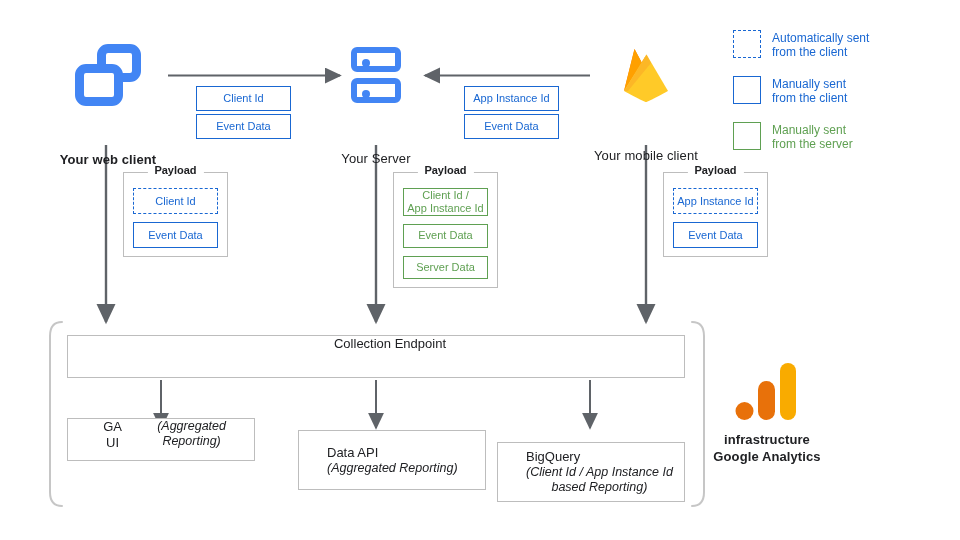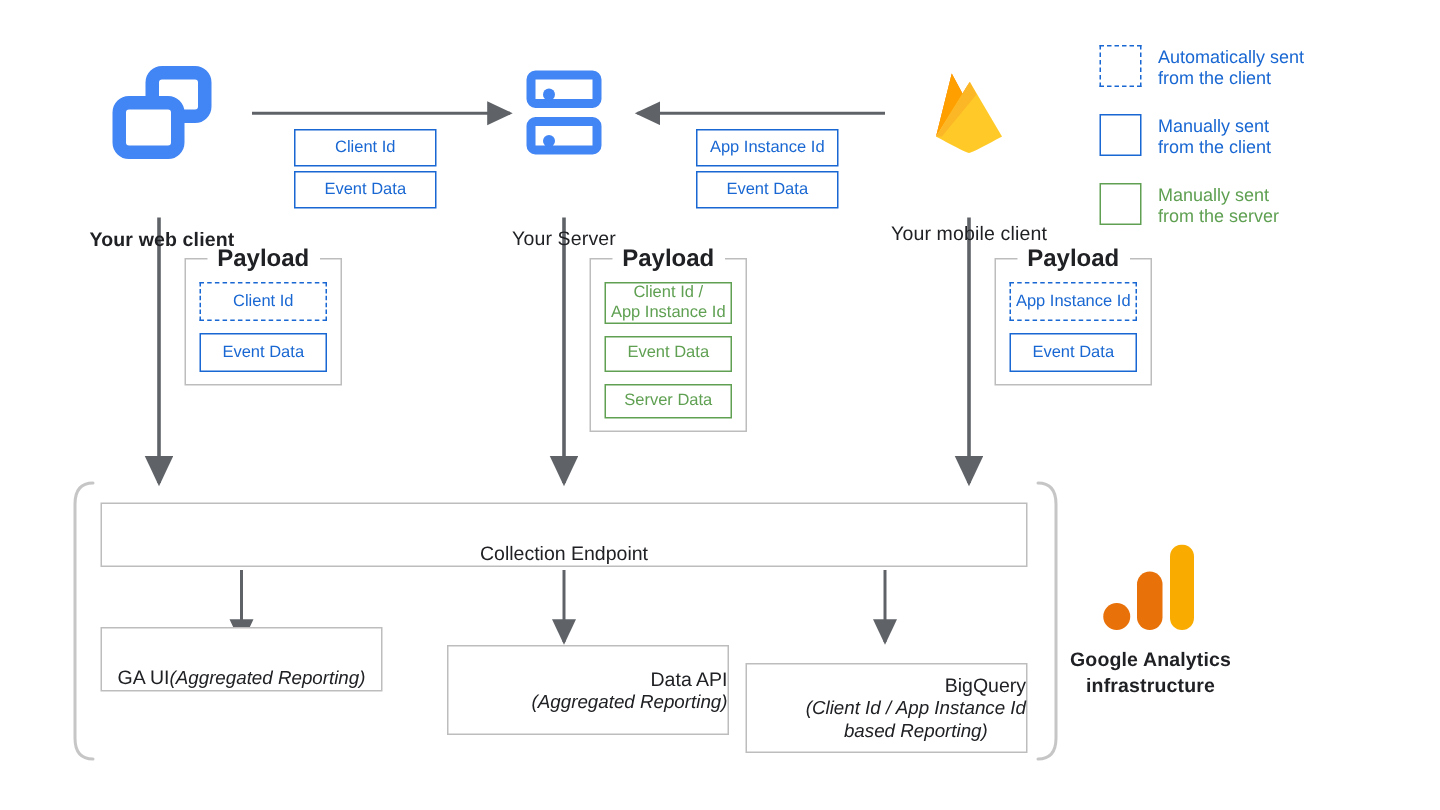--- a/index.html
+++ b/index.html
@@ -58,34 +58,34 @@
   .chip.blue.dashed { border-style:dashed; }
   .chip.green { border:1.6px solid #5FA052; color:#5FA052; }
 
   
   .payload { position:absolute; }
   .payload .frame {
     position:absolute; inset:0; border:1px solid #bdbdbd; background:transparent;
   }
   .payload .legend {
     position:absolute; top:-8px; left:50%; transform:translateX(-50%);
-    background:#ffffff; padding:0 7px; font-size:16px;
+    background:#ffffff; padding:0 7px; font-size:11px;
     font-weight:bold; color:#202124; white-space:nowrap;
   }
   .payload .body {
     position:absolute; left:10px; right:10px; top:16px; bottom:9px;
     display:flex; flex-direction:column; gap:8px;
   }
   .payload .body .chip { flex:1; }
 
   
   .gbox {
     border:1px solid #bdbdbd; background:#ffffff;
-    display:flex; align-items:flex-end; justify-content:center;
-    text-align:center; color:#202124;
+    display:flex; align-items:flex-start; justify-content:center;
+    text-align:center; color:#202124;padding-left:28px;
   }
   .gbox .t1 { font-size:13px; line-height:16px; }
   .gbox .t2 { font-size:12.5px; line-height:15px; font-style:italic; }
 
   
   .legend-panel { position:absolute; left:733px; top:30px; width:220px; }
   .legend-row { display:flex; align-items:flex-start; margin-bottom:17px; }
   .legend-sw { width:28px; height:28px; background:#fff; flex:0 0 28px; margin-right:11px; }
   .legend-sw.blue-dashed { border:1.6px dashed #1967D2; }
   .legend-sw.blue-solid  { border:1.6px solid #1967D2; }
@@ -213,22 +213,22 @@
 based Reporting)</span>
   </div>
 
   <div class="abs" style="left:735px;top:363px;">
     <svg class="ga-logo abs" style="left:0;top:0;" viewBox="0 0 62 62">
       <circle cx="9.5" cy="48" r="9" fill="#E8710A"></circle>
       <rect x="23" y="18" width="17" height="39" rx="8.5" fill="#E8710A"></rect>
       <rect x="45" y="0" width="16" height="57" rx="8" fill="#F9AB00"></rect>
     </svg>
     <div class="node-label abs" style="left:-47px;top:68px;width:158px;line-height:17px;font-weight:bold;">
+      <div>infrastructure</div>
       <div>Google Analytics</div>
-      <div>infrastructure</div>
     </div>
   </div>
 
   <div class="legend-panel">
     <div class="legend-row">
       <div class="legend-sw blue-dashed"></div>
       <div class="legend-txt blue">
         <div>Automatically sent</div>
         <div>from the client</div>
       </div>

